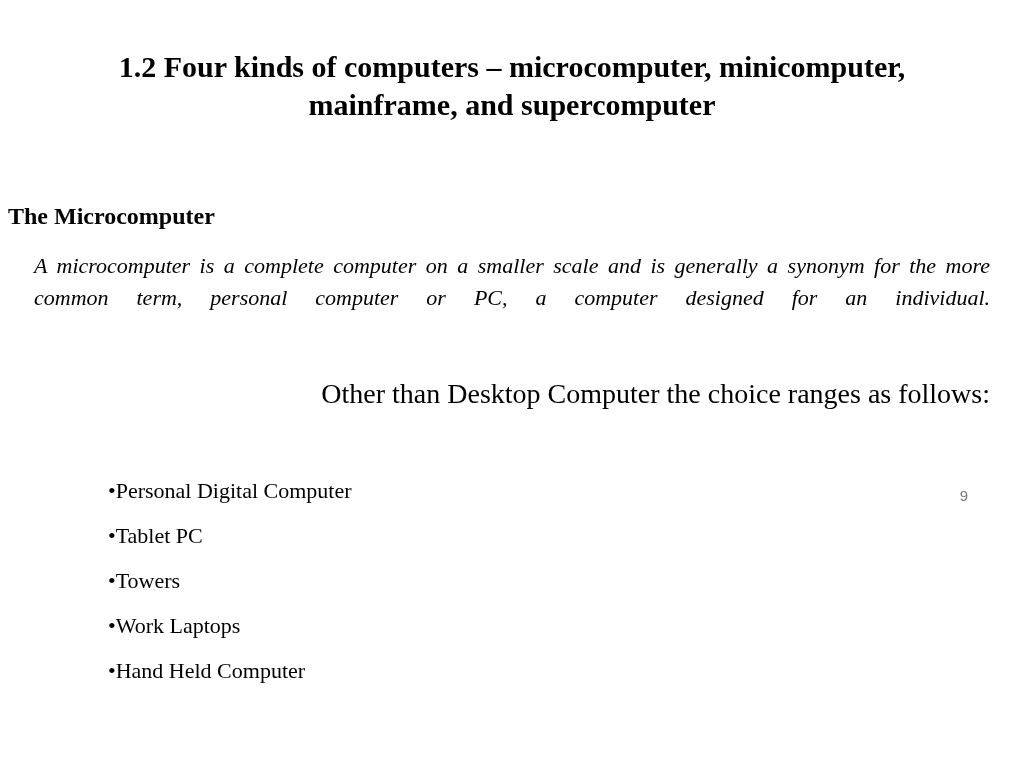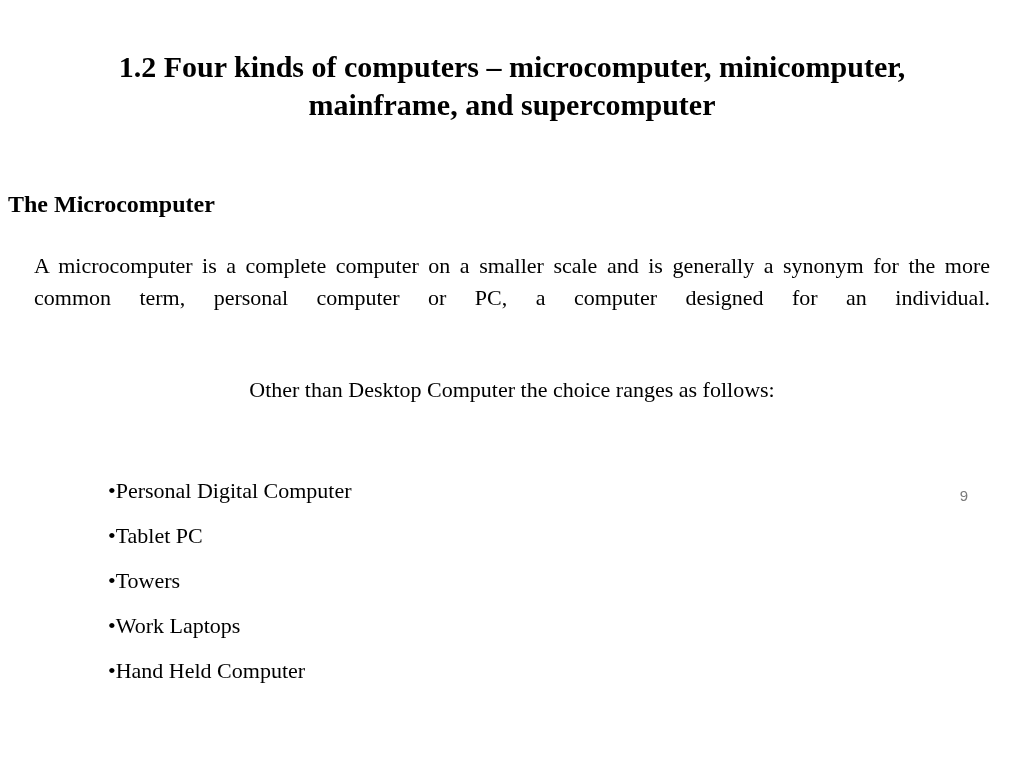--- a/index.html
+++ b/index.html
@@ -26,49 +26,50 @@
     left: 60px;
     width: 904px;
     text-align: center;
     font-size: 30px;
     font-weight: bold;
     line-height: 1.28;
     letter-spacing: 0px;
   }
   .section-heading {
     position: absolute;
-    top: 190px;
+    top: 202px;
     left: 8px;
     font-size: 24px;
     font-weight: bold;
     line-height: 1.2;
   }
   .body-block {
     position: absolute;
     top: 250px;
     left: 34px;
     width: 956px;
   }
   .para-justified {
     font-size: 22px;
     line-height: 1.45;
     text-align: justify;
     text-justify: inter-word;
     margin: 0 0 4px 0;
+    font-style: italic;
   }
   .para-justified::after {
     content: "";
     display: inline-block;
     width: 100%;
   }
   .para-plain {
-    font-size: 22px;
+    font-size: 28px;
     line-height: 1.45;
     margin: 28px 0 0 0;
-    text-align: center;
+    text-align: right;
   }
   .bullet-list {
     position: absolute;
     top: 472px;
     left: 100px;
     list-style: none;
     margin: 8px;
     padding: 0;
   }
   .bullet-list li {

